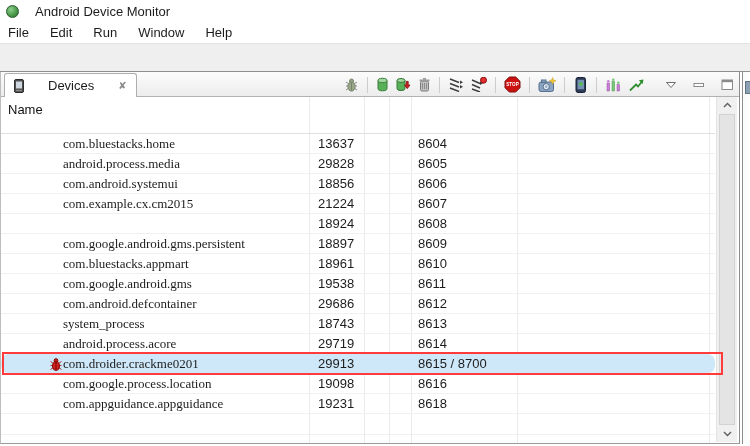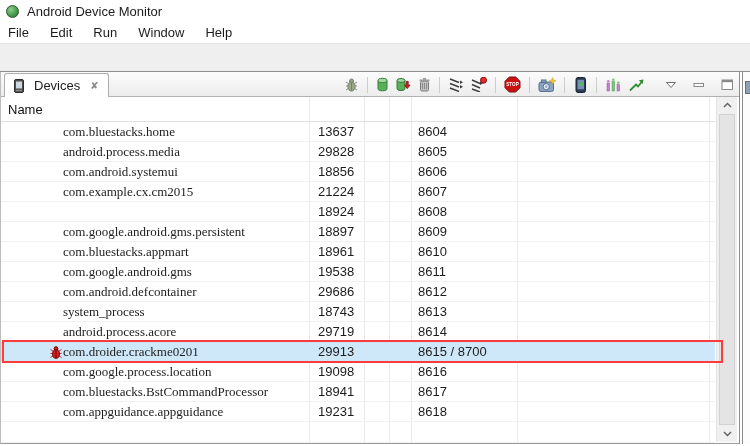--- a/index.html
+++ b/index.html
@@ -3,21 +3,21 @@
 <meta charset="utf-8">
 <style>
   html,body { margin:0; padding:0; }
   body {
     width:750px; height:446px; position:relative; overflow:hidden;
     background:#ffffff; font-family:"Liberation Sans", sans-serif; color:#1c1c1c;
     -webkit-font-smoothing:antialiased;
   }
   
   .titlebar { position:absolute; left:0; top:0; right:0; height:22px;
-    display:flex; align-items:center; gap:8px; padding-left:6px; font-size:13px; }
+    display:flex; align-items:center; gap:16px; padding-left:6px; font-size:13px; }
   .app-icon { width:13px; height:13px; border-radius:50%;
     background:radial-gradient(circle at 35% 32%, #8fcf8f 0%, #4a9a4a 55%, #2e6b33 100%);
     border:1px solid #2a5a2e; box-sizing:border-box; flex:0 0 auto; }
   .title-text { white-space:nowrap; }
   
   .menubar { position:absolute; left:0; top:22px; right:0; height:21px;
     display:flex; align-items:center; gap:21px; padding-left:8px; font-size:13px; background:#fff;text-align:right; }
   .menu-item { cursor:default; }
   
   .toolbar-band { position:absolute; left:0; top:43px; right:0; height:29px;
@@ -28,38 +28,38 @@
     border-left:1px solid #bdbdbd; border-right:1px solid #8c8c8c; border-bottom:1px solid #9a9a9a; }
   .sliver { position:absolute; left:742px; top:72px; width:8px; height:372px;
     background:#fdfdfd; border-left:1px solid #8c8c8c; }
   .sliver-icon-fragment { position:absolute; left:2px; top:9px; width:6px; height:13px;
     background:#8ca0b4; border:1px solid #5f7485; box-sizing:border-box; }
   
   .tab-bar { position:absolute; left:0; top:0; right:0; height:25px;
     background:linear-gradient(#fcfcfc,#ececec); border-bottom:1px solid #b2b2b2; box-sizing:border-box; }
   .tab { position:absolute; left:3px; top:1px; height:24px; box-sizing:border-box;
     background:#fff; border:1px solid #aeaeae; border-bottom:none; border-radius:3px 3px 0 0;
-    display:flex; align-items:center; gap:10px; padding:0 9px; font-size:13px; }
+    display:flex; align-items:center; gap:24px; padding:0 9px; font-size:13px; }
   .tab-close { color:#8a8a8a; font-size:10px; line-height:10px; }
   
   .tab-toolbar { position:absolute; right:5px; top:0; height:25px;
     display:flex; align-items:center; gap:6px; }
   .tt-sep { width:1px; height:16px; background:#cdcdcd; margin:0 2px; }
   .tt-icon { display:flex; align-items:center; justify-content:center; }
   .sp10 { width:8px; } .sp6 { width:4px; }
   
   .table-region { position:absolute; left:0; top:25px; right:24px; bottom:0; font-size:13px; }
   .vline { position:absolute; top:0; bottom:0; width:1px; background:#eaeaea; }
-  .table-header { position:relative; height:25px; border-bottom:1px solid #e0e0e0; box-sizing:border-box; }
+  .table-header { position:relative; height:37px; border-bottom:1px solid #e0e0e0; box-sizing:border-box; }
   .table-header .hdr-label { position:absolute; left:7px; top:5px; color:#111; }
   .row { position:relative; height:20px; border-bottom:1px solid #f1f1f1; box-sizing:border-box; }
   .row .c-name { position:absolute; left:62px; top:2px; white-space:nowrap;font-family:Liberation Serif, serif; }
   .row .c-pid  { position:absolute; left:317px; top:2px; }
   .row .c-port { position:absolute; left:417px; top:2px; white-space:nowrap; }
-  .row.selected { background:#cfe8f9; }
+  .row.selected { background:#cfe8f9;border-radius:8px; }
   .sel-outline { position:absolute; left:1px; top:-2px; width:721px; height:23px;
     border:2px solid #ff3b3b; box-sizing:border-box; z-index:6; pointer-events:none; }
   .row-bug { position:absolute; left:48px; top:3px; z-index:7; }
   .filler-row { height:20px; border-bottom:1px solid #f1f1f1; }
   
   .scrollbar { position:absolute; right:2px; top:25px; bottom:1px; width:21px;
     background:#f0f0f0; border-left:1px solid #e3e3e3; box-sizing:border-box; }
   .sb-btn { height:16px; display:flex; align-items:center; justify-content:center; }
   .sb-btn.down { position:absolute; bottom:0; left:0; right:0; }
   .sb-thumb { position:absolute; left:2px; right:2px; top:17px; bottom:17px;
@@ -336,27 +336,20 @@
   </div>
         <div class="row">
 
     <span class="c-name">com.google.process.location</span>
     <span class="c-pid">19098</span>
     <span class="c-port">8616</span>
 
   </div>
         <div class="row">
 
-    <span class="c-name">com.bluestacks.BstCommandProcessor</span>
-    <span class="c-pid">18941</span>
-    <span class="c-port">8617</span>
-
-  </div>
-        <div class="row">
-
     <span class="c-name">com.appguidance.appguidance</span>
     <span class="c-pid">19231</span>
     <span class="c-port">8618</span>
 
   </div>
       </div>
     <div class="filler-row"></div>
   </div>
 
   <div class="scrollbar">

